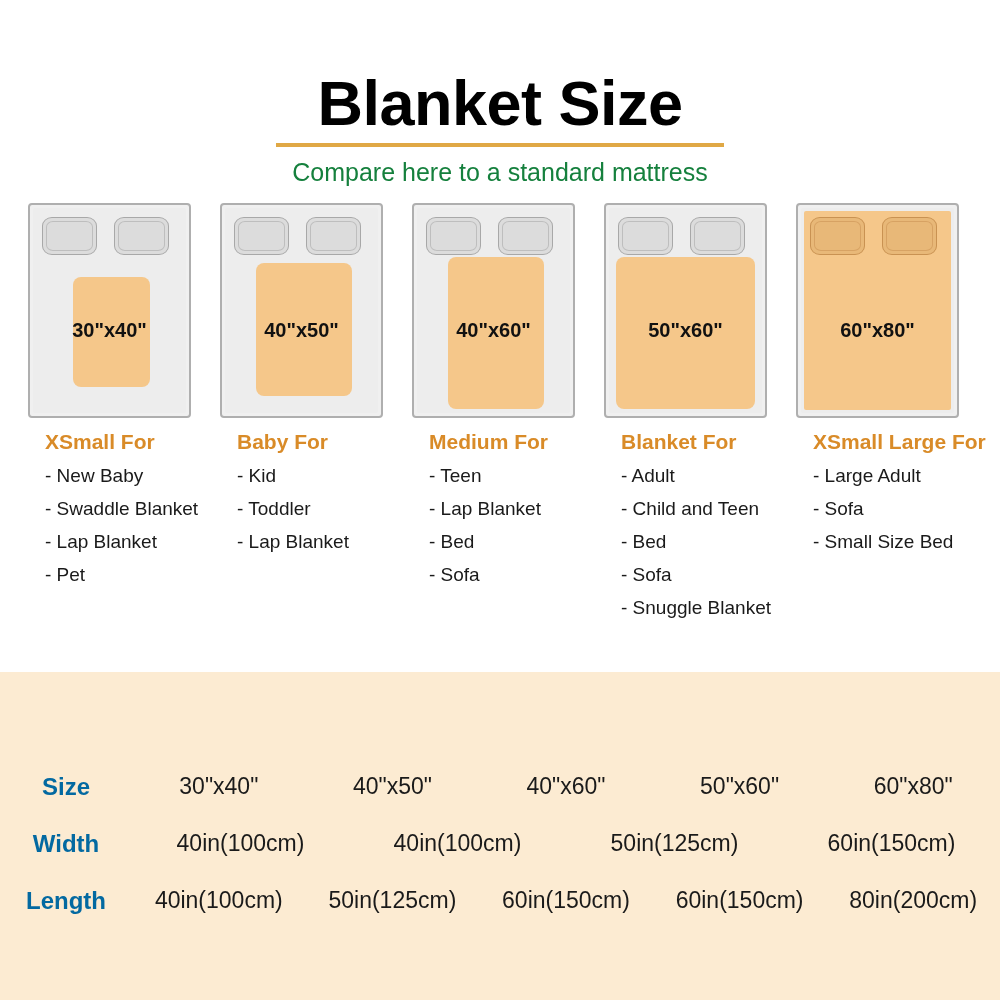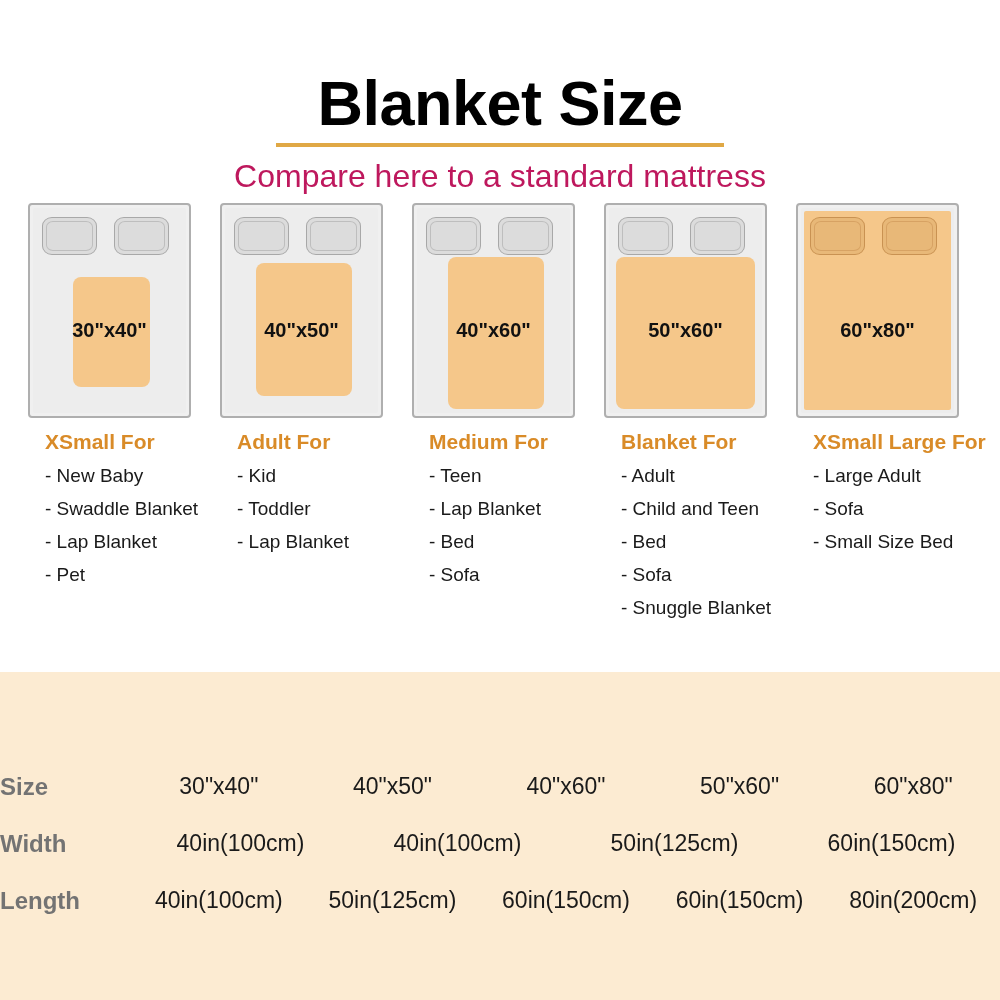--- a/index.html
+++ b/index.html
@@ -23,22 +23,22 @@
     margin:0;
     display:inline-block;
   }
   .title-rule {
     width:448px;
     height:4px;
     background:#E0A845;
     margin:8px auto 0 auto;
   }
   .subtitle {
-    font-size:32px;
-    color:#be185d;
+    font-size:25px;
+    color:#15803d;
     margin-top:11px;
     font-weight:normal;
   }
 
   
   .beds {
     position:absolute;
     left:0; top:203px;
     width:1000px;
     display:flex;
@@ -148,23 +148,24 @@
     background:#FCEBD2;
   }
   .table-grid {
     position:absolute;
     left:0; top:86px;
     width:1000px;
   }
   .trow { display:flex; align-items:center; height:57px; }
   .thead-cell {
     width:132px;
+    text-align:center;
     font-size:24px;
     font-weight:bold;
-    color:#737373;
+    color:#0369a1;
     flex:0 0 132px;
   }
   .tcell {
     flex:1 1 0;
     text-align:center;
     font-size:23px;
     color:#1a1a1a;
     white-space:nowrap;
   }
 </style>
@@ -235,21 +236,21 @@
 
   <div class="cat-col c0">
     <div class="cat-title">XSmall For</div>
     <div class="cat-item">- New Baby</div>
     <div class="cat-item">- Swaddle Blanket</div>
     <div class="cat-item">- Lap Blanket</div>
     <div class="cat-item">- Pet</div>
   </div>
 
   <div class="cat-col c1">
-    <div class="cat-title">Adult For</div>
+    <div class="cat-title">Baby For</div>
     <div class="cat-item">- Kid</div>
     <div class="cat-item">- Toddler</div>
     <div class="cat-item">- Lap Blanket</div>
   </div>
 
   <div class="cat-col c2">
     <div class="cat-title">Medium For</div>
     <div class="cat-item">- Teen</div>
     <div class="cat-item">- Lap Blanket</div>
     <div class="cat-item">- Bed</div>

